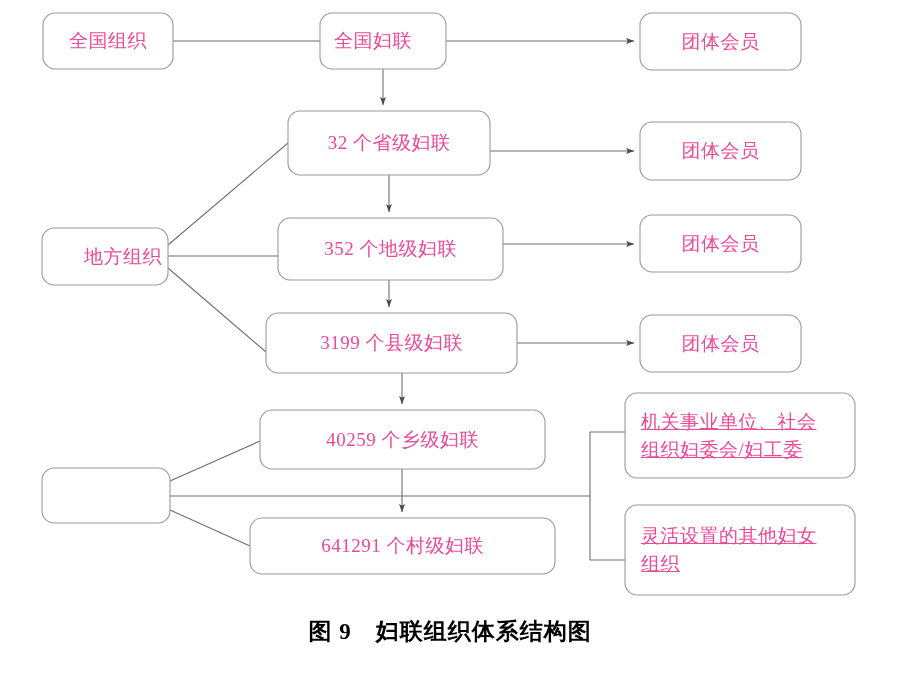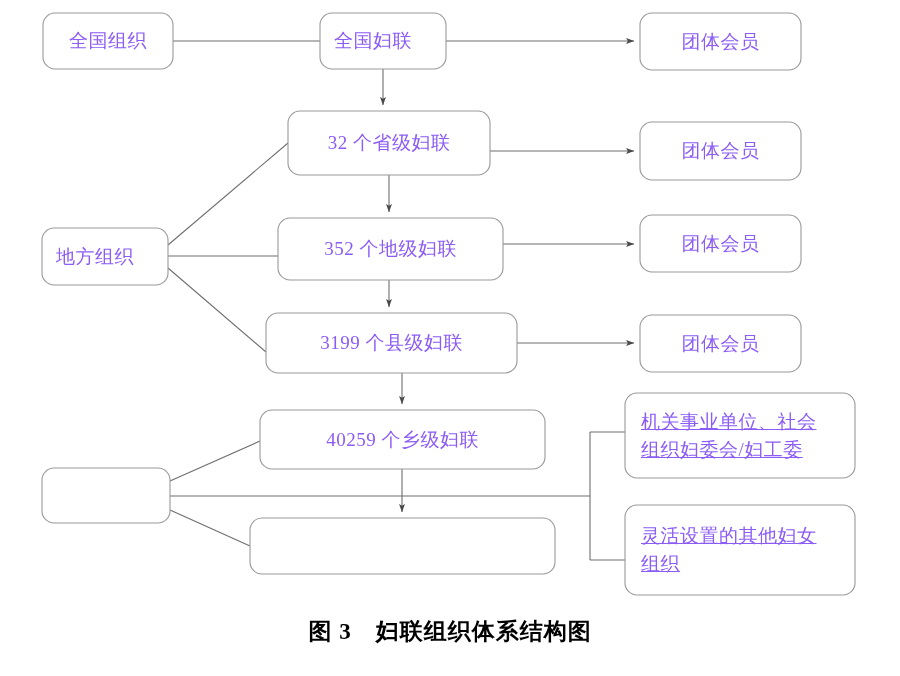--- a/index.html
+++ b/index.html
@@ -35,21 +35,21 @@
     stroke: #6e6e6e;
     stroke-width: 1.1;
     fill: none;
   }
   .node-label {
     position: absolute;
     display: flex;
     align-items: center;
     justify-content: center;
     text-align: center;
-    color: #8b5cf6;
+    color: #ec4899;
     font-family: "Liberation Serif", "DejaVu Serif", serif;
     font-size: 19px;
     line-height: 1.45;
     letter-spacing: 0.5px;
     white-space: pre-line;
     pointer-events: none;
   }
   .node-label.left-align {
     justify-content: flex-start;
     text-align: left;
@@ -142,35 +142,36 @@
   <div class="node-label" style="left:43px; top:13px; width:130px; height:56px;">全国组织</div>
 
   <div class="node-label" style="left:320px; top:13px; width:106px; height:56px;">全国妇联</div>
 
   <div class="node-label" style="left:640px; top:13px; width:161px; height:57px;">团体会员</div>
 
   <div class="node-label" style="left:288px; top:111px; width:202px; height:64px;">32 个省级妇联</div>
 
   <div class="node-label" style="left:640px; top:122px; width:161px; height:58px;">团体会员</div>
 
-  <div class="node-label" style="left:32px; top:228px; width:126px; height:57px;">地方组织</div>
+  <div class="node-label" style="left:60px; top:228px; width:126px; height:57px;">地方组织</div>
 
   <div class="node-label" style="left:278px; top:218px; width:225px; height:62px;">352 个地级妇联</div>
 
   <div class="node-label" style="left:640px; top:215px; width:161px; height:57px;">团体会员</div>
 
   <div class="node-label" style="left:266px; top:313px; width:251px; height:60px;">3199 个县级妇联</div>
 
   <div class="node-label" style="left:640px; top:315px; width:161px; height:57px;">团体会员</div>
 
   <div class="node-label" style="left:260px; top:410px; width:285px; height:59px;">40259 个乡级妇联</div>
 
 
+  <div class="node-label" style="left:250px; top:518px; width:305px; height:56px;">641291 个村级妇联</div>
 
   <div class="node-label left-align" style="left:625px; top:393px; width:230px; height:85px;">机关事业单位、社会
 组织妇委会/妇工委</div>
 
   <div class="node-label left-align" style="left:625px; top:505px; width:206px; height:90px;">灵活设置的其他妇女
 组织</div>
 
-  <div class="caption">图 3　妇联组织体系结构图</div>
+  <div class="caption">图 9　妇联组织体系结构图</div>
 
 </div>
 
 </body></html>

